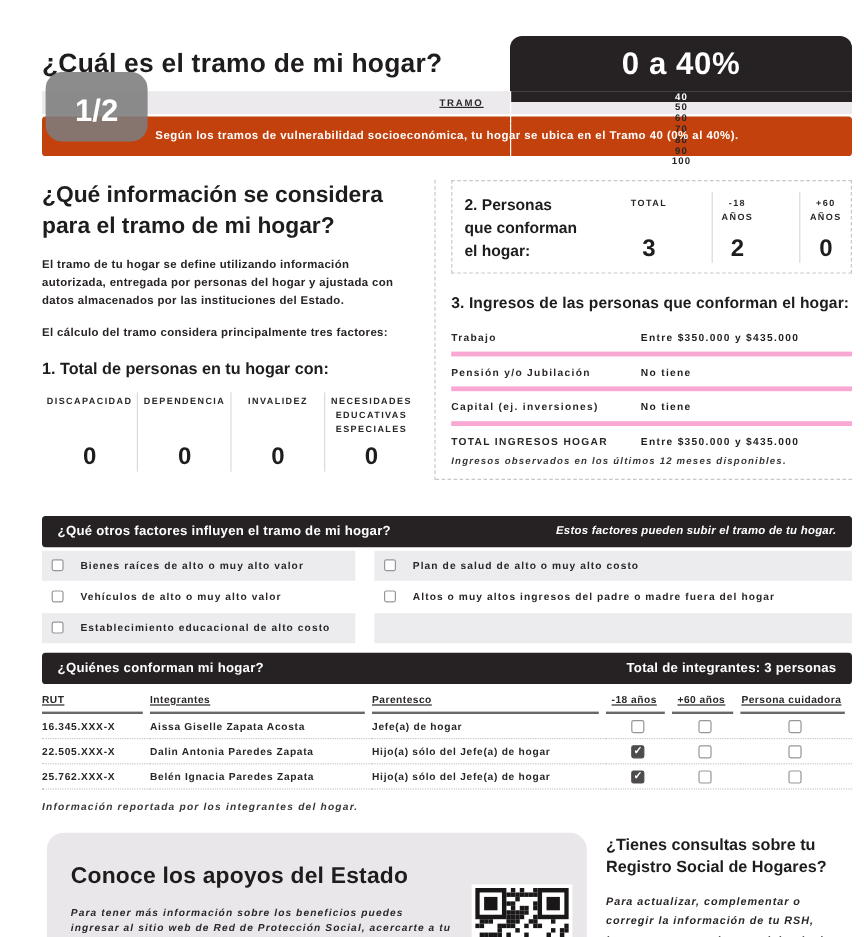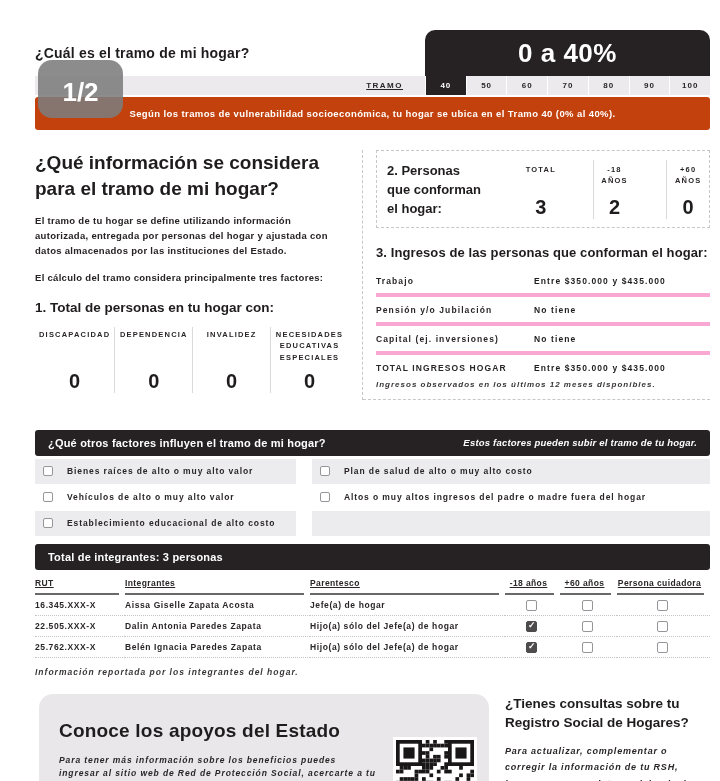--- a/index.html
+++ b/index.html
@@ -3,28 +3,28 @@
 <meta charset="utf-8">
 <style>
   * { margin:0; padding:0; box-sizing:border-box; }
   html,body { background:#fff; }
   body { font-family:"Liberation Sans", sans-serif; color:#1f1c1d; }
   .page { position:relative; width:720px; height:781px; background:#fff; overflow:hidden; }
   .content { margin:0 10px 0 35px; width:675px; }
 
   
   .top-row { display:flex; justify-content:space-between; align-items:stretch; margin-top:30px; height:46px; }
-  .page-title { font-size:14px; font-weight:bold; letter-spacing:.2px; align-self:center; }
+  .page-title { font-size:22px; font-weight:bold; letter-spacing:.2px; align-self:center; }
   .tramo-box { width:285px; background:#262223; color:#fff; border-radius:10px 10px 0 0;
                display:flex; align-items:center; justify-content:center;
                font-size:26px; font-weight:bold; letter-spacing:.5px; }
   .scale-row { display:flex; height:19px; background:#eceaed; align-items:stretch; }
   .scale-label { flex:1; display:flex; align-items:center; justify-content:flex-end; padding-right:22px;
                  font-size:8px; font-weight:bold; letter-spacing:1.5px; color:#2a2627;text-decoration:underline; }
-  .ticks { width:285px; display:flex; }
+  .ticks { width:285px; display:flex;flex-direction:column; }
   .tick { flex:1; display:flex; align-items:center; justify-content:center;
           font-size:8px; font-weight:bold; letter-spacing:1px; color:#2a2627; border-left:1px solid #fff; }
   .tick.selected { background:#262223; color:#fff; }
   .banner { margin-top:2px; height:33px; background:#c2410c; border-radius:3px; color:#fff;
             display:flex; align-items:center; justify-content:center;
             font-size:9.5px; font-weight:600; letter-spacing:.4px; }
   .banner b { font-weight:800; white-space:pre; }
   .banner span { white-space:pre; }
   .page-badge { position:absolute; left:38px; top:60px; width:85px; height:58px;
                 background:rgba(125,124,125,.88); border-radius:14px; z-index:5;
@@ -223,20 +223,21 @@
             <span class="checkbox"></span>
             <span class="factor-label">Altos o muy altos ingresos del padre o madre fuera del hogar</span>
           </div>
           <div class="factor-row gray"></div>
         </div>
       </div>
     </div>
 
     <div class="hogar">
       <div class="bar">
+        <span class="bar-title">¿Quiénes conforman mi hogar?</span>
         <span class="bar-title">Total de integrantes: 3 personas</span>
       </div>
       <div class="tbl">
         <div class="th th-u">RUT</div>
         <div class="th th-u">Integrantes</div>
         <div class="th th-u">Parentesco</div>
         <div class="th th-u center">-18 años</div>
         <div class="th th-u center">+60 años</div>
         <div class="th th-u center">Persona cuidadora</div>
 

